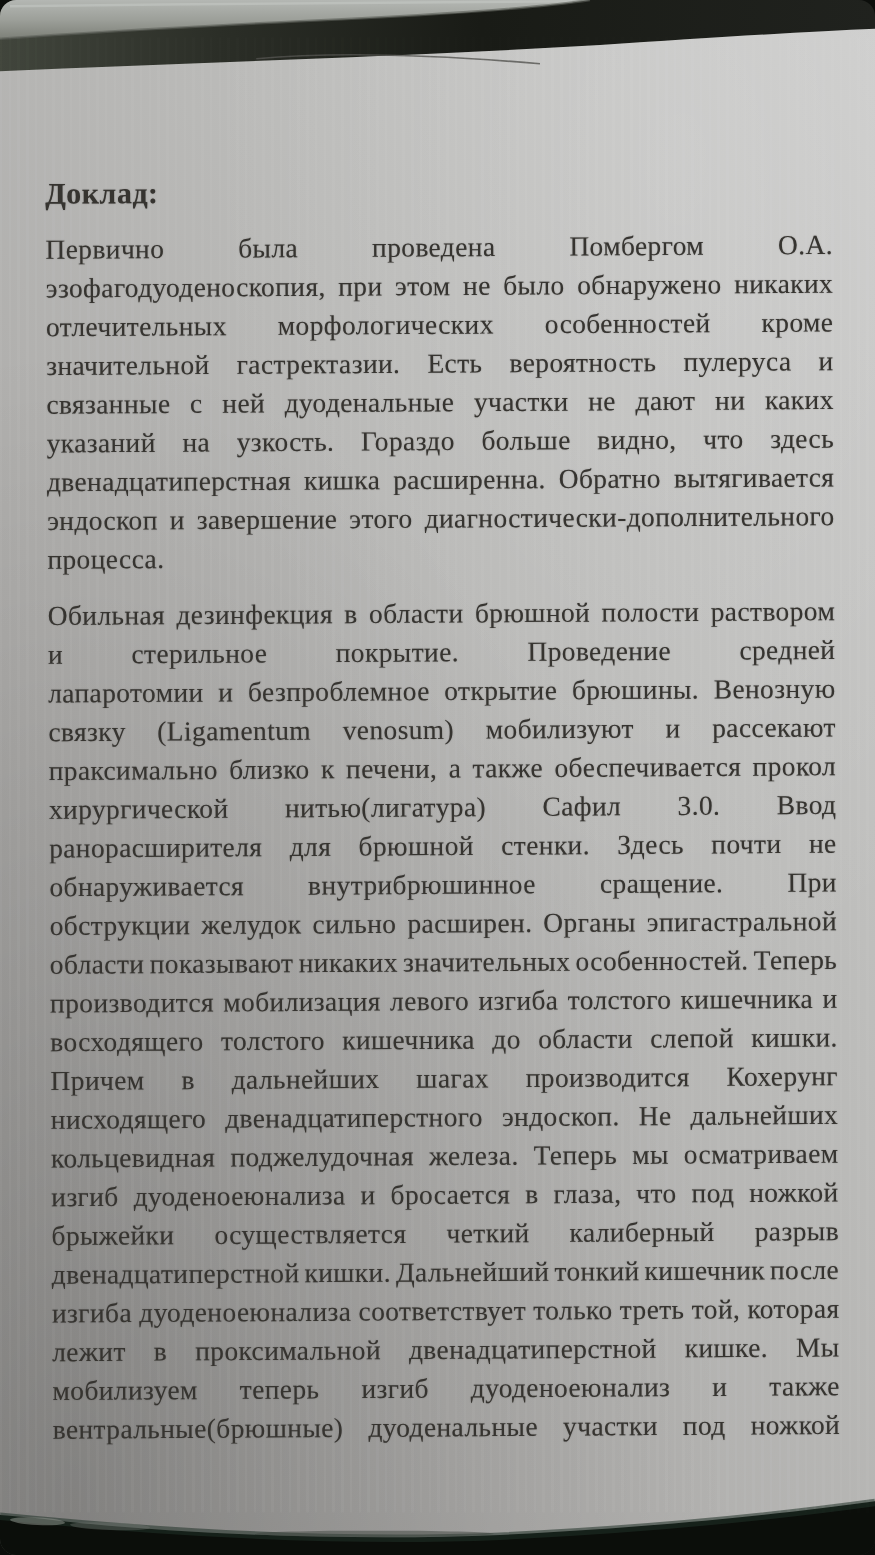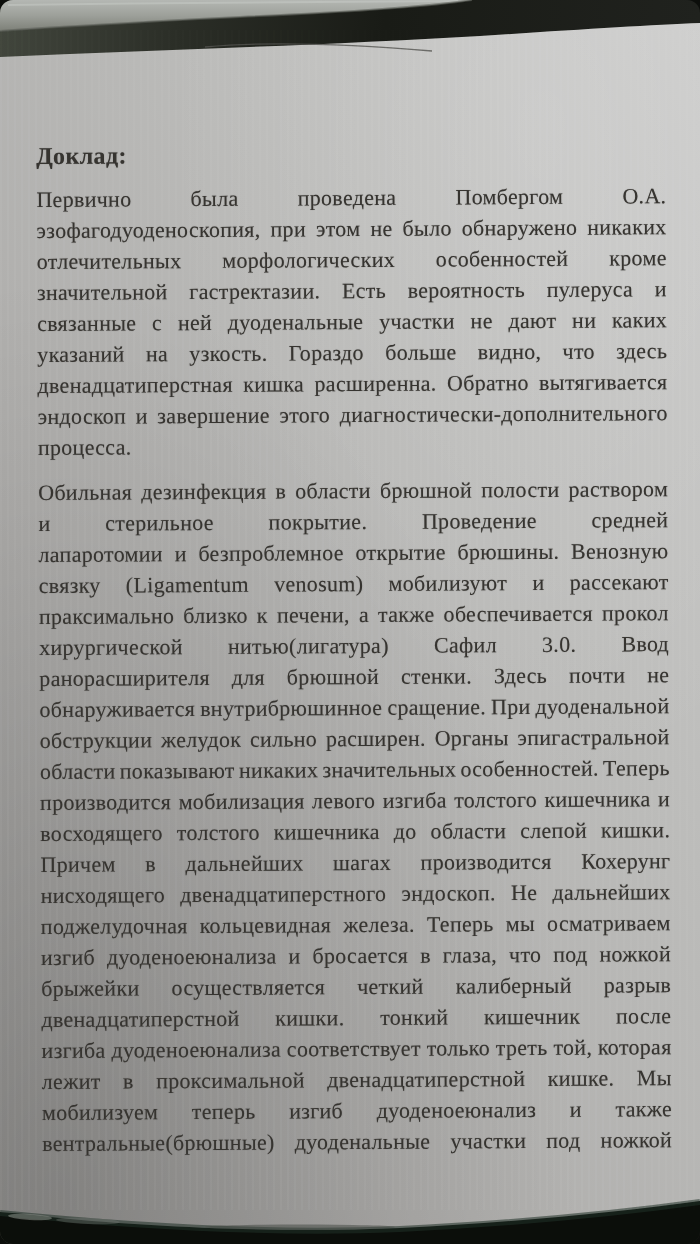--- a/index.html
+++ b/index.html
@@ -237,21 +237,20 @@
             <span>стенки.</span>
             <span>Здесь</span>
             <span>почти</span>
             <span>не</span>
           </div>
           <div class="text-line">
             <span>обнаруживается</span>
             <span>внутрибрюшинное</span>
             <span>сращение.</span>
             <span>При</span>
-            <span>дуоденальной</span>
           </div>
           <div class="text-line">
             <span>обструкции</span>
             <span>желудок</span>
             <span>сильно</span>
             <span>расширен.</span>
             <span>Органы</span>
             <span>эпигастральной</span>
           </div>
           <div class="text-line">
@@ -289,22 +288,22 @@
             <span>Кохерунг</span>
           </div>
           <div class="text-line">
             <span>нисходящего</span>
             <span>двенадцатиперстного</span>
             <span>эндоскоп.</span>
             <span>Не</span>
             <span>дальнейших</span>
           </div>
           <div class="text-line">
+            <span>кольцевидная</span>
             <span>поджелудочная</span>
-            <span>кольцевидная</span>
             <span>железа.</span>
             <span>Теперь</span>
             <span>мы</span>
             <span>осматриваем</span>
           </div>
           <div class="text-line">
             <span>изгиб</span>
             <span>дуоденоеюнализа</span>
             <span>и</span>
             <span>бросается</span>
@@ -317,20 +316,21 @@
           <div class="text-line">
             <span>брыжейки</span>
             <span>осуществляется</span>
             <span>четкий</span>
             <span>калиберный</span>
             <span>разрыв</span>
           </div>
           <div class="text-line">
             <span>двенадцатиперстной</span>
             <span>кишки.</span>
+            <span>Дальнейший</span>
             <span>тонкий</span>
             <span>кишечник</span>
             <span>после</span>
           </div>
           <div class="text-line">
             <span>изгиба</span>
             <span>дуоденоеюнализа</span>
             <span>соответствует</span>
             <span>только</span>
             <span>треть</span>

